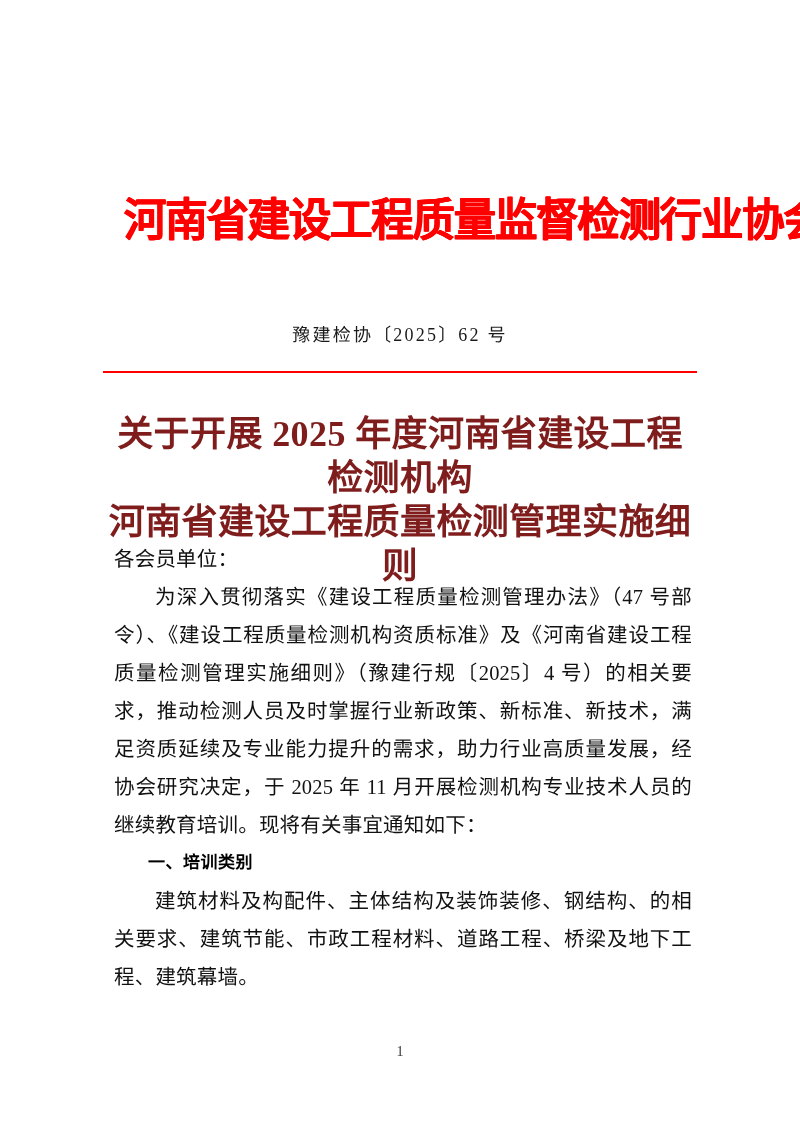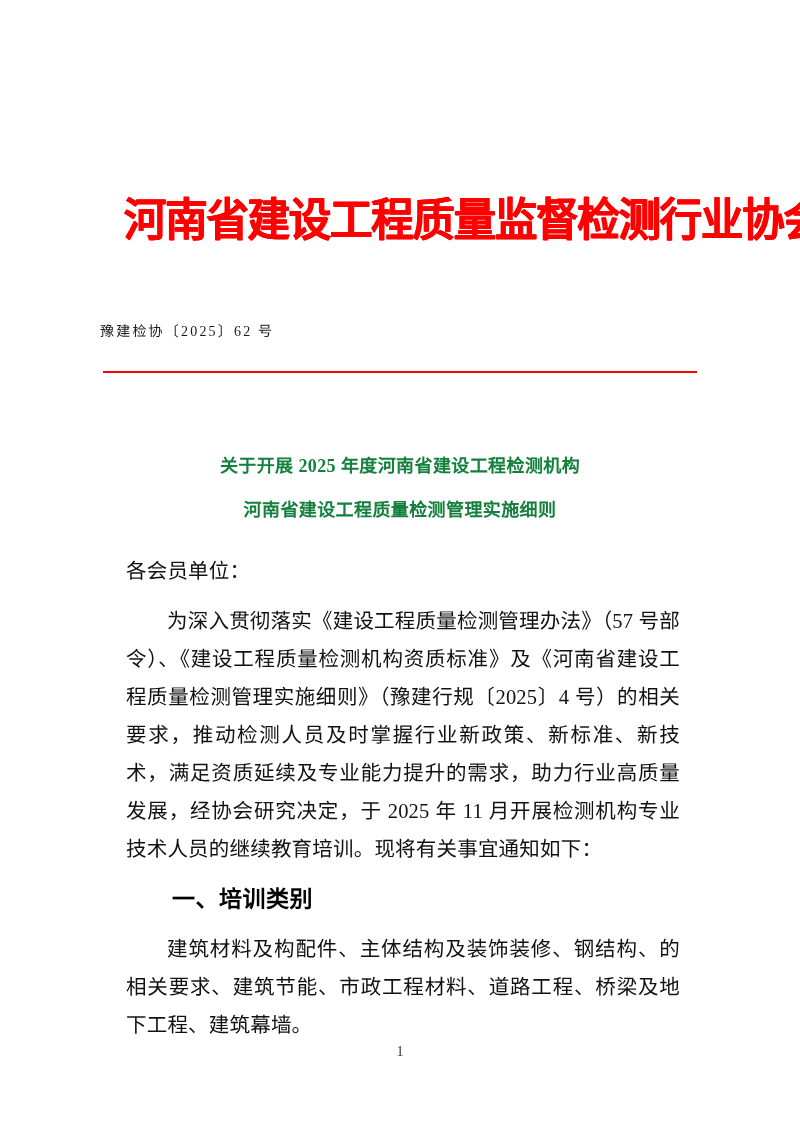--- a/index.html
+++ b/index.html
@@ -43,22 +43,23 @@
     transform-origin: center top;
     text-shadow: 0.6px 0 0 #FF0000, -0.6px 0 0 #FF0000;
   }
 
   
   .doc-number {
     position: absolute;
     left: 100px;
     top: 320px;
     width: 600px;
+    text-align: center;
     font-family: "Liberation Serif", "DejaVu Serif", serif;
-    font-size: 14px;
+    font-size: 18px;
     letter-spacing: 2.2px;
     color: #1a1a1a;
   }
 
   
   .red-rule {
     position: absolute;
     left: 103px;
     top: 371px;
     width: 594px;
@@ -68,62 +69,61 @@
 
   
   .doc-title {
     position: absolute;
     left: 105px;
     top: 412px;
     width: 590px;
     text-align: center;
     font-family: "Liberation Serif", "DejaVu Serif", serif;
     font-weight: bold;
-    font-size: 18px;
+    font-size: 36px;
     line-height: 44px;
     letter-spacing: 0.4px;
-    color: #15803d;
-    margin-top: 32px;
+    color: #7f1d1d;
   }
   .doc-title .tline { display: block; }
 
   
   .body-area {
     position: absolute;
     left: 114px;
     top: 540px;
     width: 578px;
   }
 
   .salutation,
   .para,
   .section-heading {
     font-family: "Liberation Serif", "DejaVu Serif", serif;
     font-size: 20.5px;
     line-height: 38px;
     color: #111111;
     letter-spacing: 0.2px;
-    margin: 12px;
+    margin: 0;
   }
 
   .salutation {
     text-align: left;
   }
 
   .para {
     text-align: justify;
     text-justify: inter-character;
     text-indent: 2em;
     word-break: break-all;
   }
 
   .section-heading {
     font-family: "Liberation Sans", "DejaVu Sans", sans-serif;
     font-weight: bold;
-    font-size: 23px;
+    font-size: 17px;
     text-indent: 2em;
     letter-spacing: 0.5px;
     color: #000000;
   }
 
   
   .page-number {
     position: absolute;
     left: 0;
     top: 1044px;
@@ -147,21 +147,21 @@
 
   <div class="doc-title">
     <span class="tline">关于开展 2025 年度河南省建设工程检测机构</span>
     <span class="tline">河南省建设工程质量检测管理实施细则</span>
   </div>
 
   <div class="body-area">
 
     <p class="salutation">各会员单位：</p>
 
-    <p class="para">为深入贯彻落实《建设工程质量检测管理办法》（57 号部令）、《建设工程质量检测机构资质标准》及《河南省建设工程质量检测管理实施细则》（豫建行规〔2025〕4 号）的相关要求，推动检测人员及时掌握行业新政策、新标准、新技术，满足资质延续及专业能力提升的需求，助力行业高质量发展，经协会研究决定，于 2025 年 11 月开展检测机构专业技术人员的继续教育培训。现将有关事宜通知如下：</p>
+    <p class="para">为深入贯彻落实《建设工程质量检测管理办法》（47 号部令）、《建设工程质量检测机构资质标准》及《河南省建设工程质量检测管理实施细则》（豫建行规〔2025〕4 号）的相关要求，推动检测人员及时掌握行业新政策、新标准、新技术，满足资质延续及专业能力提升的需求，助力行业高质量发展，经协会研究决定，于 2025 年 11 月开展检测机构专业技术人员的继续教育培训。现将有关事宜通知如下：</p>
 
     <p class="section-heading">一、培训类别</p>
 
     <p class="para">建筑材料及构配件、主体结构及装饰装修、钢结构、的相关要求、建筑节能、市政工程材料、道路工程、桥梁及地下工程、建筑幕墙。</p>
 
   </div>
 
   <div class="page-number">1</div>
 
 </div>

